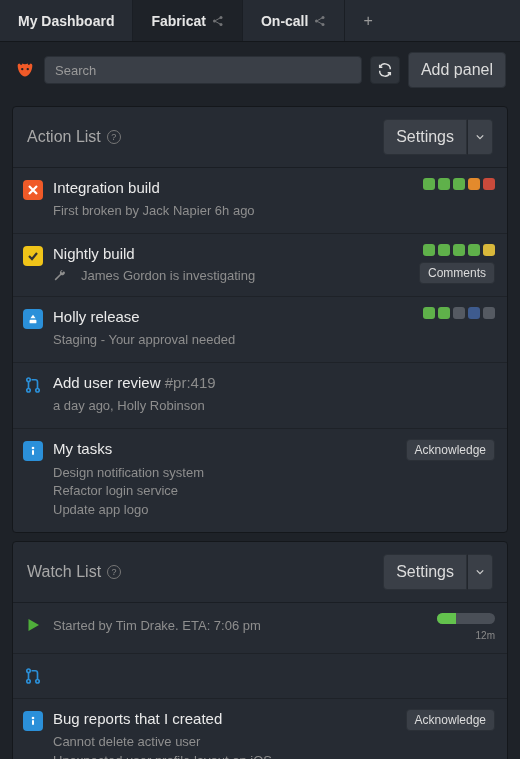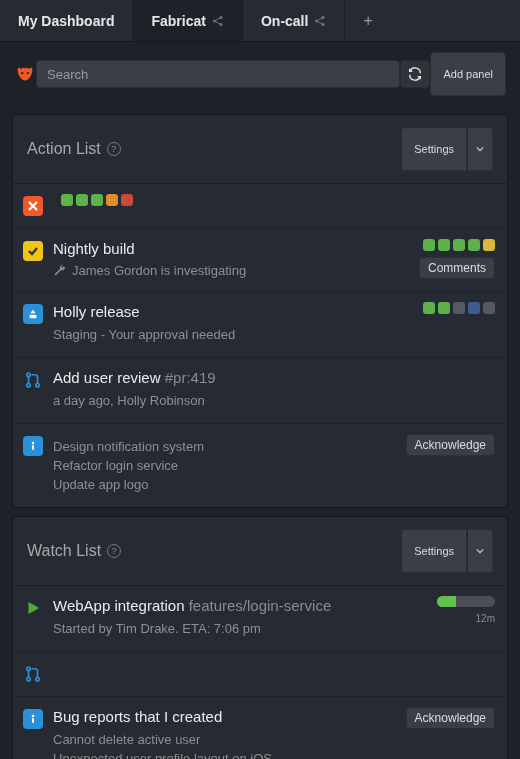--- a/index.html
+++ b/index.html
@@ -35,20 +35,21 @@
   .tab .share { margin-left: 6px; opacity: .6; }
   .tab-plus {
     display: flex; align-items: center; padding: 0 18px;
     color: #9a9a9a; cursor: pointer; font-size: 16px;
   }
 
   
   .toolbar {
     display: flex;
     align-items: center;
+    gap: 8px;
     padding: 10px 14px;
     background: #1e2228;
   }
   .logo {
     width: 22px; height: 22px; flex: 0 0 22px;
     display: flex; align-items: center; justify-content: center;
   }
   .search {
     flex: 1;
     background: #3a3f47;
@@ -63,27 +64,27 @@
   .icon-btn {
     width: 30px; height: 28px;
     background: #2f343b;
     border: 1px solid #262b31;
     border-radius: 4px;
     display: flex; align-items: center; justify-content: center;
     cursor: pointer;
     color: #ddd;
   }
   .btn {
-    height: 44px;
+    height: 36px;
     padding: 0 12px;
     background: #3a3f47;
     border: 1px solid #2b3037;
     border-radius: 4px;
     color: #dcdcdc;
-    font-size: 11px;
+    font-size: 16px;
     display: flex; align-items: center;
     cursor: pointer;
   }
   .btn-small { height: 22px; padding: 0 8px; font-size: 12px; }
 
   
   .panel {
     margin: 8px 12px;
     background: #262b33;
     border: 1px solid #14171b;
@@ -127,21 +128,21 @@
   }
   .ic-red { background: #f05a28; }
   .ic-yellow { background: #f0c419; }
   .ic-blue { background: #2b90d9; }
   .ic-none { background: transparent; }
   .item-body { flex: 1; min-width: 0; }
   .item-title { font-size: 15px; color: #eaeaea; line-height: 1.35; }
   .item-title .muted { color: #8b8b8b; }
   .item-sub { font-size: 13px; color: #8e8e8e; margin-top: 4px; line-height: 1.45; }
   .item-sub.lines { white-space: pre-line; }
-  .sub-row { display: flex; align-items: center; gap: 6px; margin-top: 4px; color: #8e8e8e; }
+  .sub-row { display: flex; align-items: center; gap: 15px; margin-top: 4px; color: #8e8e8e; }
   .item-side {
     display: flex; flex-direction: column; align-items: flex-end; gap: 6px;
     margin-left: 8px;
   }
 
   .pegs { display: flex; gap: 3px; }
   .peg { width: 12px; height: 12px; border-radius: 3px; }
   .g  { background: #5fb14a; }
   .o  { background: #e38a2c; }
   .r  { background: #c94a3b; }
@@ -233,20 +234,24 @@
       </div>
     </div>
   </div>
 
   <div class="item">
     <div class="item-icon ic-red">
       <svg width="12" height="12" viewBox="0 0 12 12">
           <path d="M2 2l8 8M10 2l-8 8" stroke="#fff" stroke-width="2.2"></path>
         </svg>
     </div>
+    <div class="item-body">
+      <div class="item-title">Integration build</div>
+      <div class="item-sub">First broken by Jack Napier 6h ago</div>
+    </div>
     <div class="item-side">
       <div class="pegs">
         <span class="peg g"></span>
         <span class="peg g"></span>
         <span class="peg g"></span>
         <span class="peg o"></span>
         <span class="peg r"></span>
       </div>
     </div>
   </div>
@@ -323,20 +328,21 @@
   </div>
 
   <div class="item">
     <div class="item-icon ic-blue">
       <svg width="12" height="12" viewBox="0 0 12 12" fill="#fff">
           <circle cx="6" cy="3" r="1.3"></circle>
           <rect x="5" y="5" width="2" height="5" rx="1"></rect>
         </svg>
     </div>
     <div class="item-body">
+      <div class="item-title">My tasks</div>
       <div class="item-sub lines">Design notification system
 Refactor login service
 Update app logo</div>
     </div>
     <div class="item-side">
       <div class="btn btn-small">
         <span>Acknowledge</span>
       </div>
     </div>
   </div>
@@ -361,24 +367,20 @@
     </div>
   </div>
 
   <div class="item">
     <div class="item-icon ic-none">
       <svg width="18" height="18" viewBox="0 0 24 24" fill="#4fae3a">
           <path d="M6 4l14 8-14 8z"></path>
         </svg>
     </div>
     <div class="item-body">
-      <div class="item-title">
-        <span>WebApp integration</span>
-        <span class="muted">features/login-service</span>
-      </div>
       <div class="item-sub">Started by Tim Drake. ETA: 7:06 pm</div>
     </div>
     <div class="item-side">
       <div class="progress">
         <div class="fill" style="width:32%"></div>
       </div>
       <span class="mini-label">12m</span>
     </div>
   </div>
 

